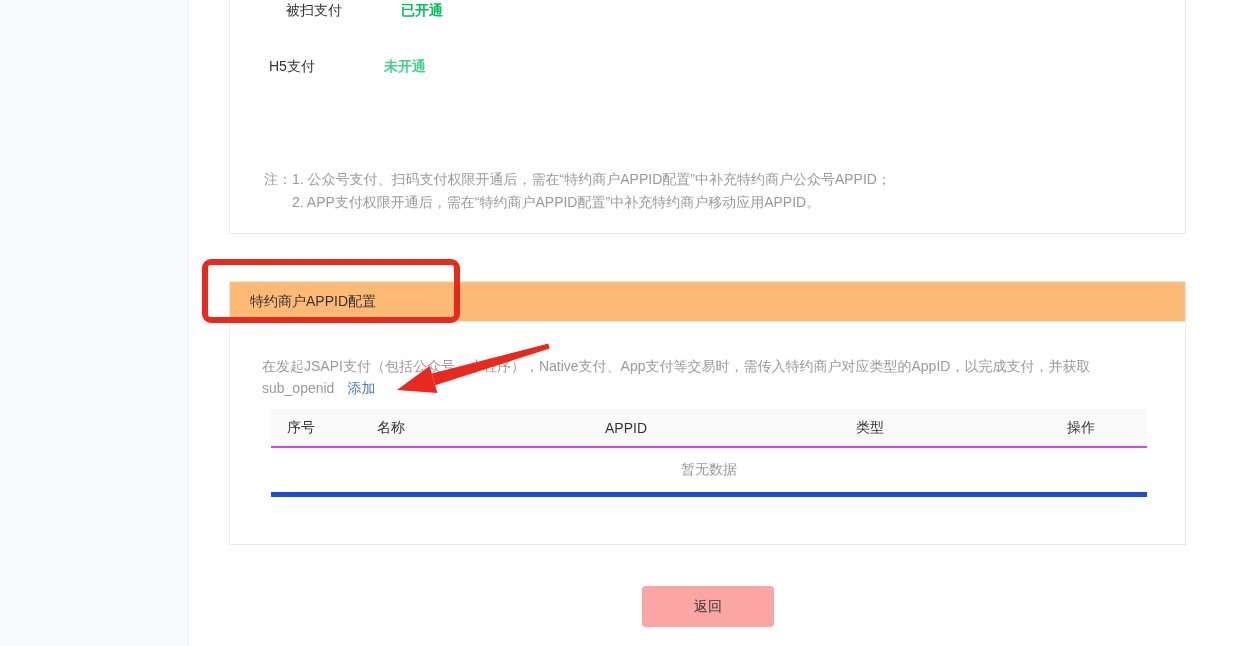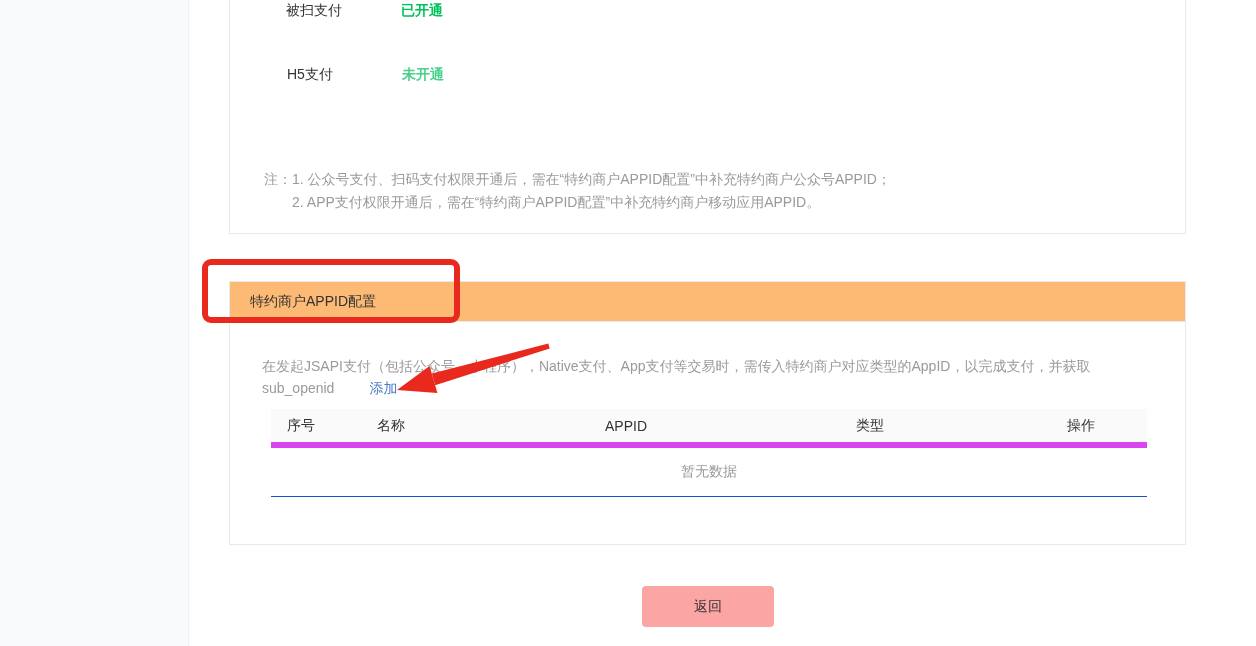--- a/index.html
+++ b/index.html
@@ -28,21 +28,21 @@
   .card2 { left: 229px; top: 281px; width: 957px; height: 264px; }
 
   
   .pay-row { position: absolute; left: 39px; white-space: nowrap; }
   .pay-row .pay-label {
     display: inline-block; width: 115px;
     font-size: 14px; color: #333333;
   }
   .pay-row .pay-status { font-size: 14px; font-weight: bold; }
   .pay-row.row-0 { top: 21px; margin-left: 17px; }
-  .pay-row.row-1 { top: 85px; margin-left: 18px; }
+  .pay-row.row-1 { top: 77px; }
   .status-open { color: #00c25a; }
   .status-pending { color: #47d08c; }
 
   
   .note {
     position: absolute; left: 34px; top: 188px;
     display: flex;
     font-size: 14px; color: #9a9a9a; line-height: 23px;
     white-space: nowrap;
   }
@@ -58,42 +58,42 @@
   }
 
   
   .desc {
     position: absolute; left: 32px; top: 73px;
     font-size: 14px; color: #9a9a9a; line-height: 22px;
     white-space: nowrap;
   }
   .desc .desc-line2 { margin-top: 0; }
   .add-link {
-    color: #4a7bc5; text-decoration: none; margin-left: 35px;
+    color: #4a7bc5; text-decoration: none; margin-left: 13px;
     cursor: pointer; font-size: 14px;
   }
 
   
   .appid-table { position: absolute; left: 41px; top: 127px; width: 876px; }
   .thead {
     display: flex; height: 39px; align-items: center;
     background: #fafafa;
-    border-bottom: 6px solid #d946ef;
+    border-bottom: 2px solid #d946ef;
     font-size: 14px; color: #333333;
   }
   .th { padding-left: 16px; }
   .th-0 { width: 90px; }
   .th-1 { width: 228px; }
   .th-2 { width: 227px; }
   .th-3 { width: 251px; }
   .th-4 { width: 80px; text-align: left; padding-left: 0; padding-right: 16px; }
   .empty-row {
     height: 49px; display: flex; align-items: center; justify-content: center;
     font-size: 14px; color: #9a9a9a;
-    border-bottom: 1px solid #1d4ed8;
+    border-bottom: 5px solid #1d4ed8;
   }
 
   
   .back-btn {
     left: 642px; top: 586px; width: 132px; height: 41px;
     background: #fca5a5; border: none; border-radius: 4px;
     font-size: 14px; color: #333333;
     font-family: "Liberation Sans", "DejaVu Sans", sans-serif;
     cursor: pointer;
   }

